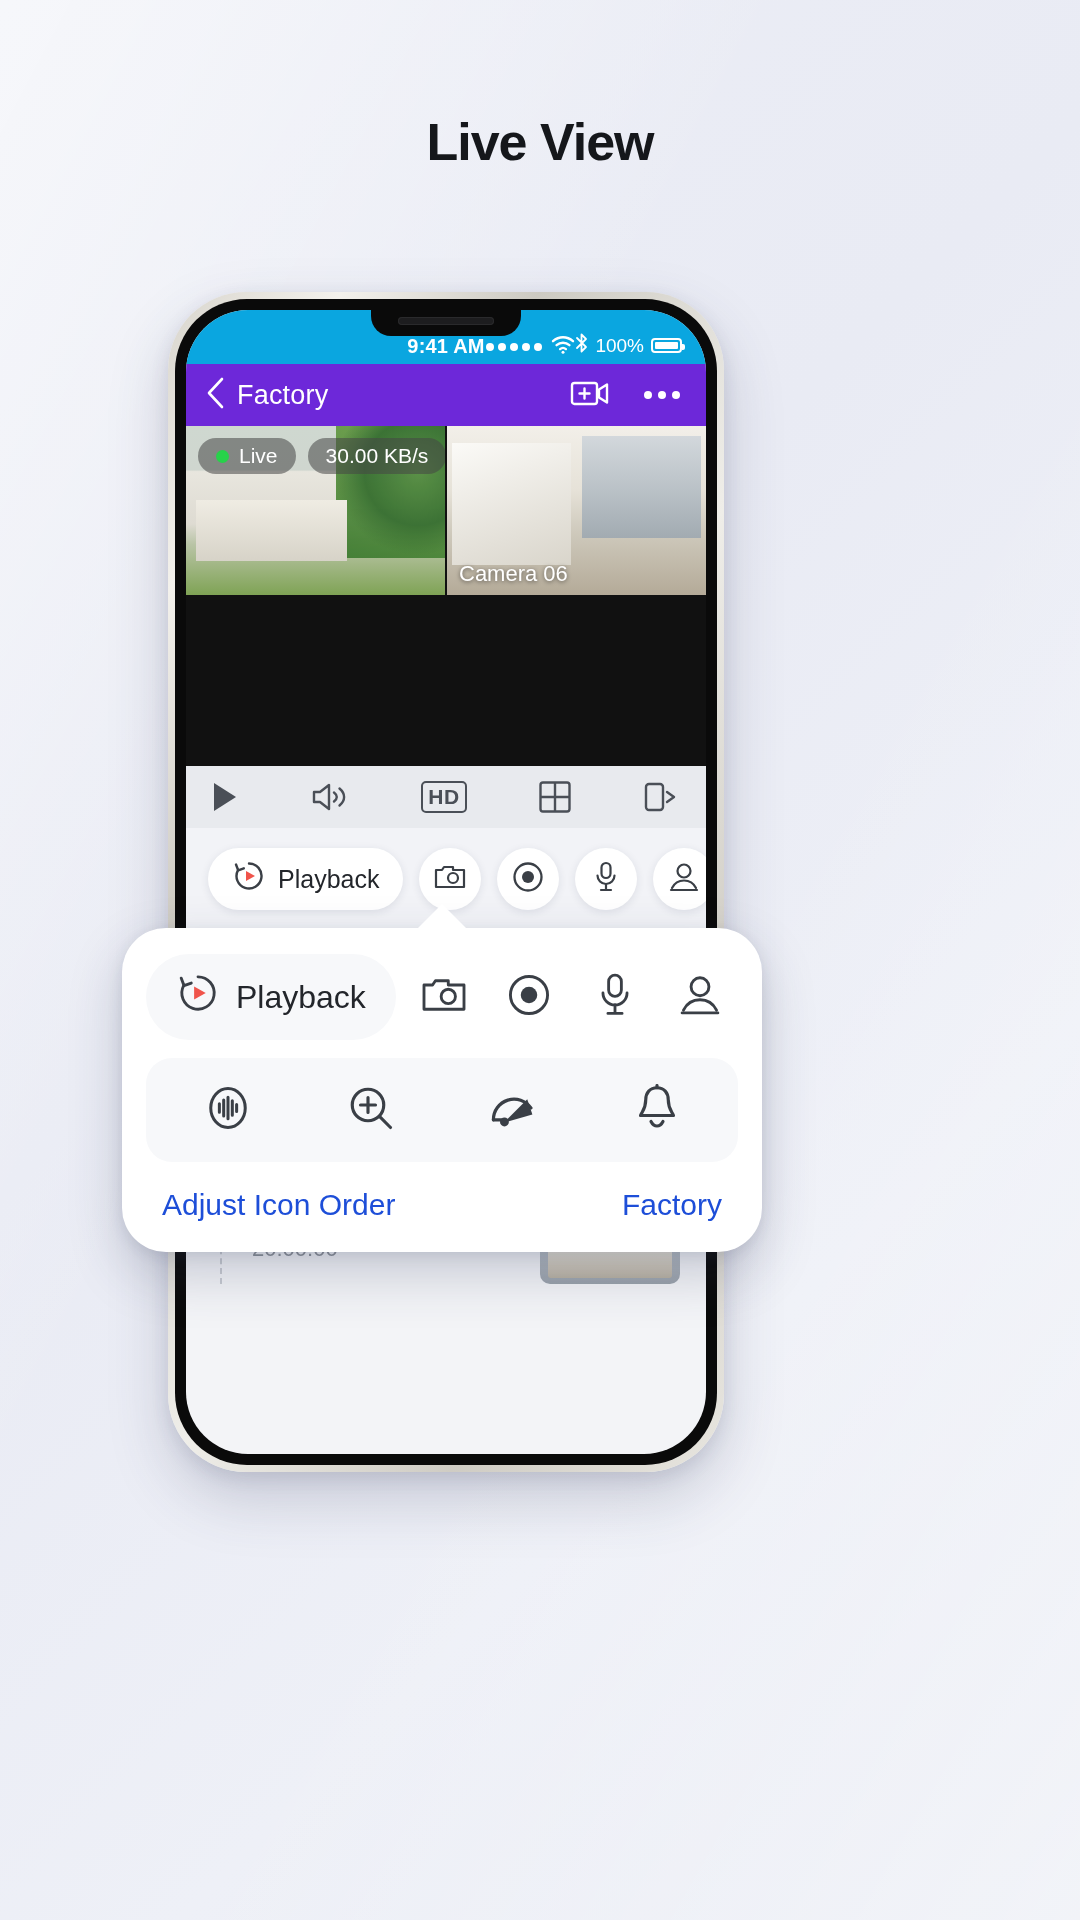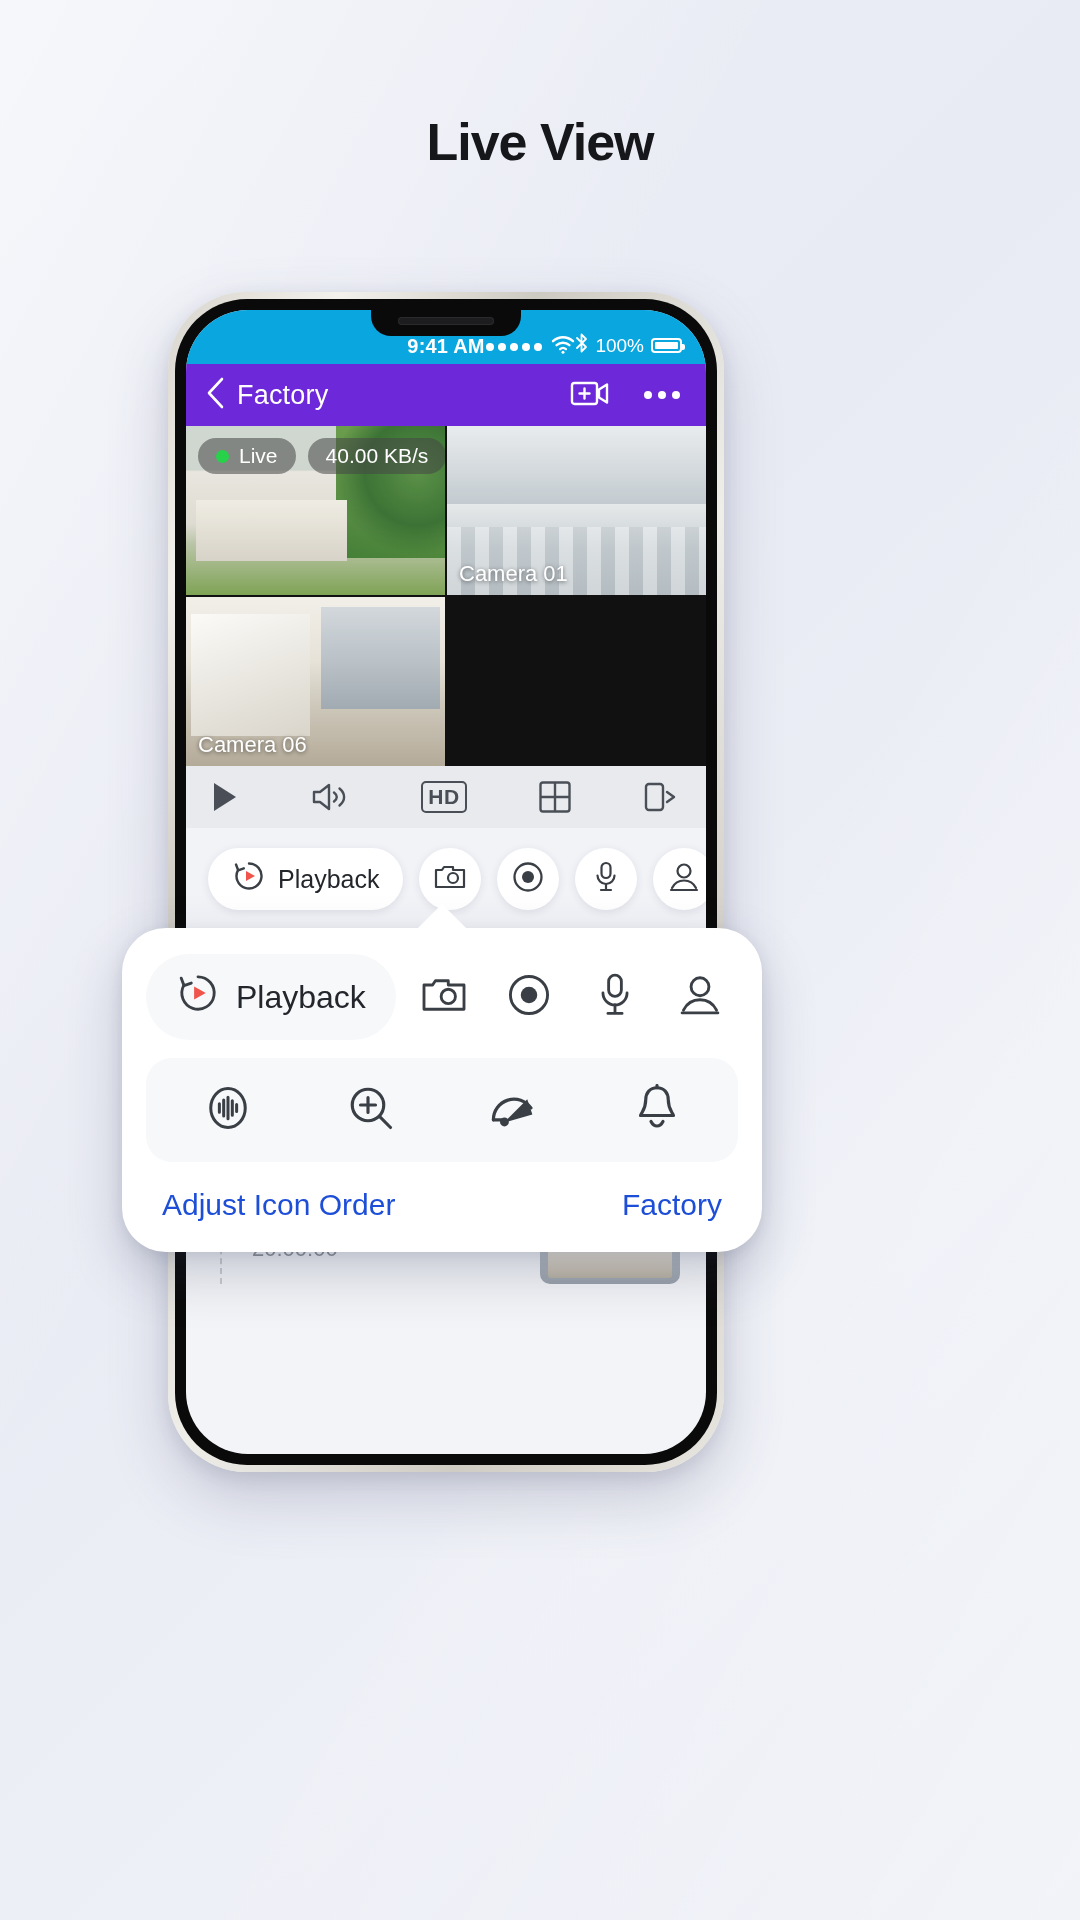--- a/index.html
+++ b/index.html
@@ -318,26 +318,22 @@
       </div>
 
       <div class="grid">
         <div class="cell active">
           <div class="scene s1"></div>
           <div class="badges">
             <div class="badge">
               <span class="live-dot"></span>
               <span>Live</span>
             </div>
-            <div class="badge">40.00 KB/s</div>
+            <div class="badge">30.00 KB/s</div>
           </div>
-        </div>
-        <div class="cell">
-          <div class="scene s2"></div>
-          <div class="cam-label">Camera 01</div>
         </div>
         <div class="cell">
           <div class="scene s3"></div>
           <div class="cam-label">Camera 06</div>
         </div>
       </div>
 
       <div class="ctrlbar">
         <span class="ic">
           <svg width="26" height="30" viewBox="0 0 26 30">

